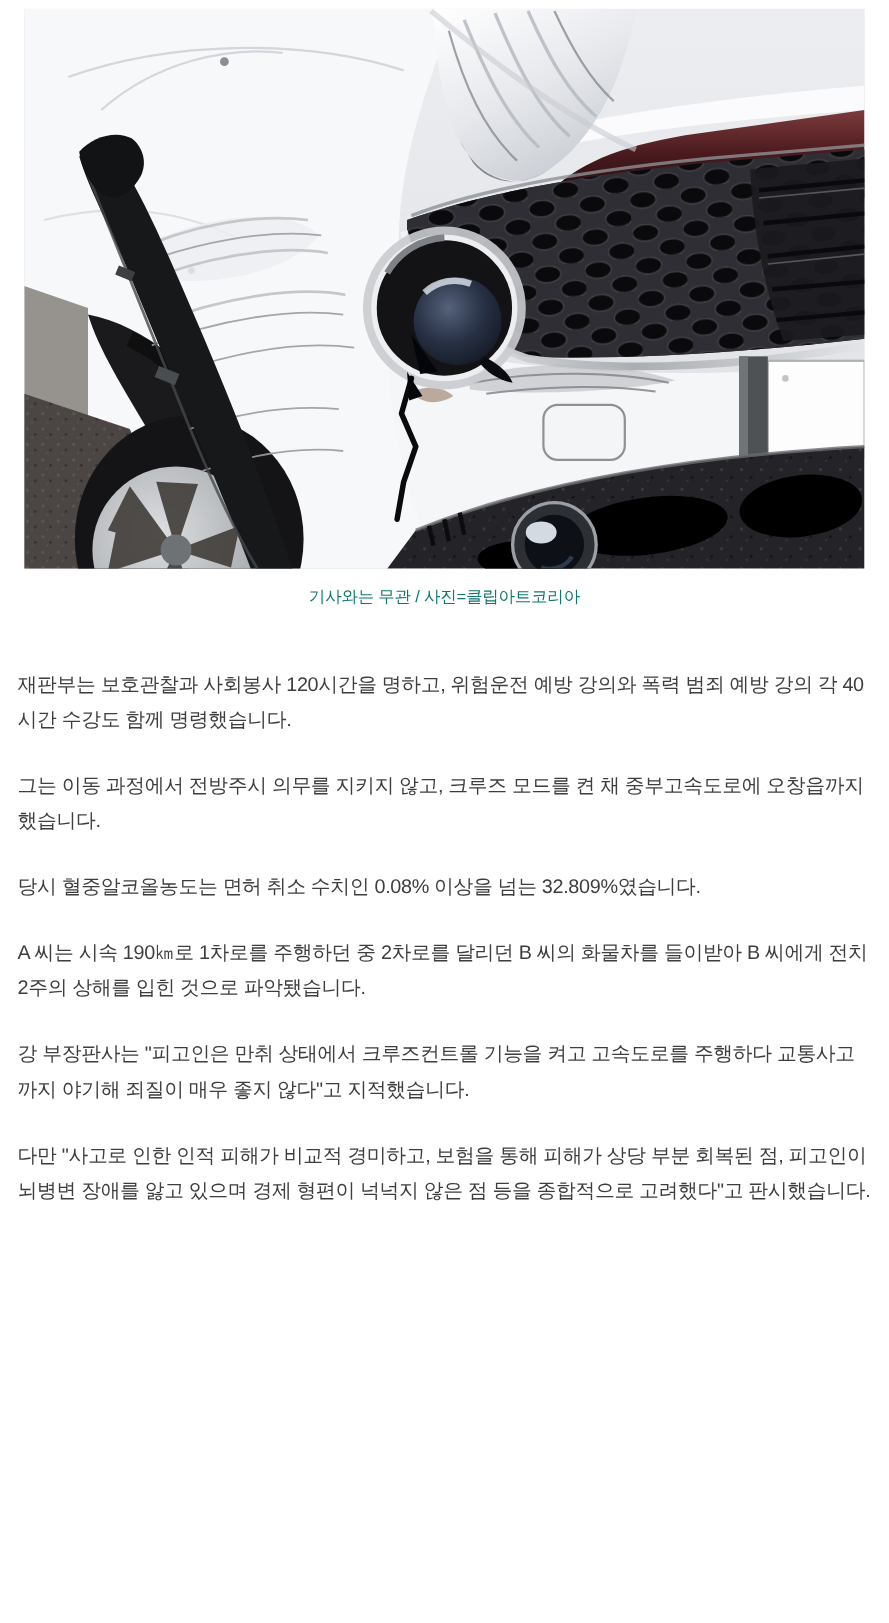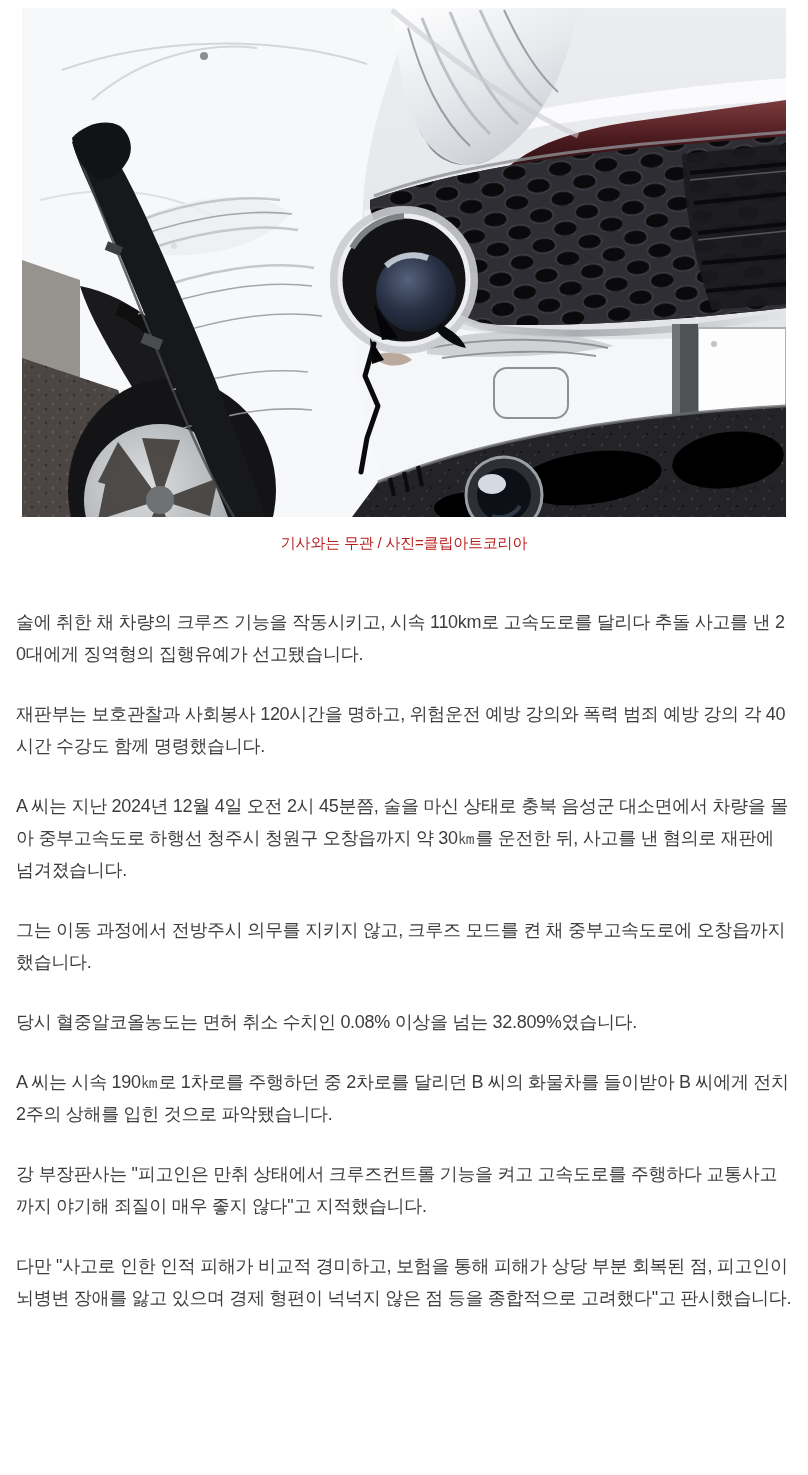--- a/index.html
+++ b/index.html
@@ -28,21 +28,21 @@
     height: 509px;
     overflow: hidden;
     background: #e9eaed;
   }
   .photo-wrap svg { display: block; }
   figcaption.photo-caption {
     margin-top: 15px;
     text-align: center;
     font-size: 15px;
     line-height: 22px;
-    color: #b91c1c;
+    color: #0f766e;
     letter-spacing: -0.2px;
   }
   .article-body {
     margin: 52px 16px 0 16px;
     width: 776px;
   }
   .article-body p {
     margin: 0 0 28px 0;
     font-size: 18px;
     line-height: 32px;
@@ -256,23 +256,21 @@
           <path d="M50,130 C62,116 84,110 98,118 C108,126 112,140 106,152 C96,170 82,176 70,168 C58,158 52,144 50,130 Z" fill="#121315"></path>
           <rect x="120" y="328" width="20" height="11" fill="#4a4d50" transform="rotate(22 130 333)"></rect>
           <rect x="84" y="236" width="16" height="9" fill="#3d4043" transform="rotate(22 92 240)"></rect>
         </g>
       </svg>
     </div>
     <figcaption class="photo-caption">기사와는 무관 / 사진=클립아트코리아</figcaption>
   </figure>
 
   <div class="article-body">
-    <p>술에 취한 채 차량의 크루즈 기능을 작동시키고, 시속 110km로 고속도로를 달리다 추돌 사고를 낸 20대에게 징역형의 집행유예가 선고됐습니다.</p>
     <p>재판부는 보호관찰과 사회봉사 120시간을 명하고, 위험운전 예방 강의와 폭력 범죄 예방 강의 각 40시간 수강도 함께 명령했습니다.</p>
-    <p>A 씨는 지난 2024년 12월 4일 오전 2시 45분쯤, 술을 마신 상태로 충북 음성군 대소면에서 차량을 몰아 중부고속도로 하행선 청주시 청원구 오창읍까지 약 30㎞를 운전한 뒤, 사고를 낸 혐의로 재판에 넘겨졌습니다.</p>
     <p>그는 이동 과정에서 전방주시 의무를 지키지 않고, 크루즈 모드를 켠 채 중부고속도로에 오창읍까지 했습니다.</p>
     <p>당시 혈중알코올농도는 면허 취소 수치인 0.08% 이상을 넘는 32.809%였습니다.</p>
     <p>A 씨는 시속 190㎞로 1차로를 주행하던 중 2차로를 달리던 B 씨의 화물차를 들이받아 B 씨에게 전치 2주의 상해를 입힌 것으로 파악됐습니다.</p>
     <p>강 부장판사는 "피고인은 만취 상태에서 크루즈컨트롤 기능을 켜고 고속도로를 주행하다 교통사고까지 야기해 죄질이 매우 좋지 않다"고 지적했습니다.</p>
     <p>다만 "사고로 인한 인적 피해가 비교적 경미하고, 보험을 통해 피해가 상당 부분 회복된 점, 피고인이 뇌병변 장애를 앓고 있으며 경제 형편이 넉넉지 않은 점 등을 종합적으로 고려했다"고 판시했습니다.</p>
   </div>
 
 </div>
 
 </body></html>

